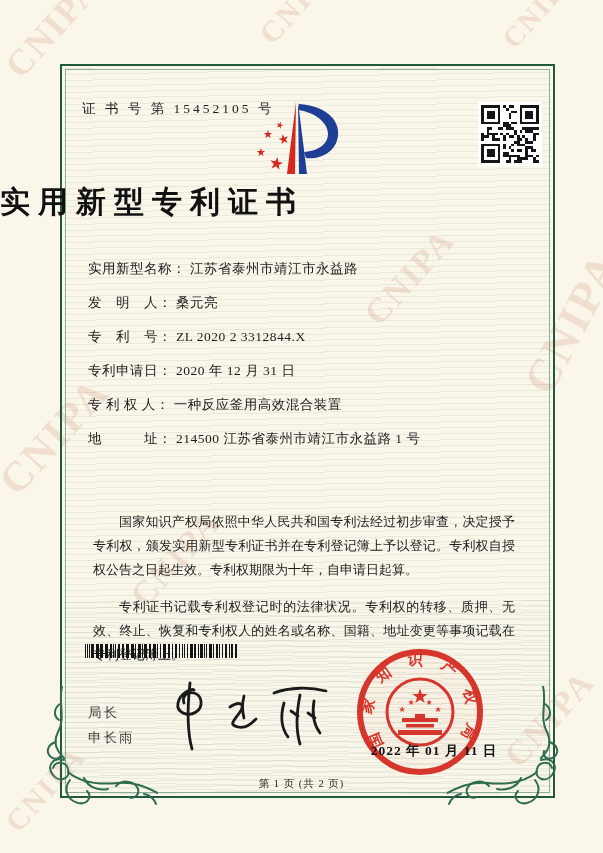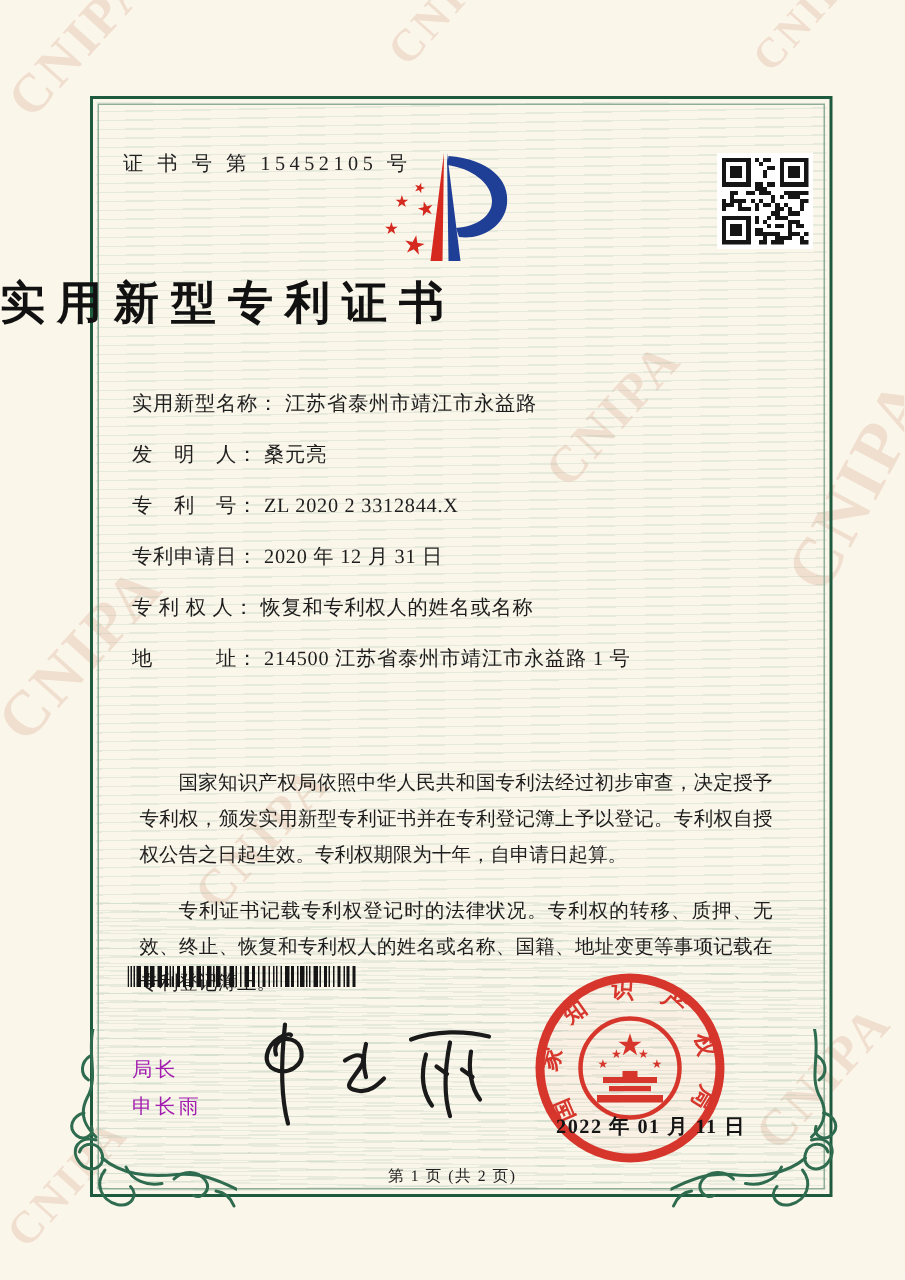--- a/index.html
+++ b/index.html
@@ -66,21 +66,21 @@
     position:absolute;left:80px;top:497px;width:448px;
     font-size:13px;line-height:1.85;text-align:justify;color:#1d1d1d;
   }
   .law p{margin:13px;text-indent:2em;font-family:Liberation Serif, serif;}
   
   .barcode{position:absolute;left:85px;top:644px;width:154px;height:14px;}
   
   .officer{
     position:absolute;left:88px;top:700px;
     font-family:"Liberation Sans","DejaVu Sans",sans-serif;
-    font-size:13.5px;letter-spacing:2px;color:#a21caf;line-height:25px;
+    font-size:13.5px;letter-spacing:2px;color:#404040;line-height:25px;
   }
   .signature{position:absolute;left:142px;top:678px;}
   
   .seal{position:absolute;left:352px;top:644px;opacity:0.93;}
   .seal-date{
     position:absolute;left:366px;top:742px;width:136px;text-align:center;
     font-size:13.5px;letter-spacing:1px;color:#151515;font-weight:600;
   }
   
   .page-info{
@@ -285,21 +285,21 @@
     <div class="frow">
       <span class="lab">发　明　人：</span><span>桑元亮</span>
     </div>
     <div class="frow">
       <span class="lab">专　利　号：</span><span>ZL 2020 2 3312844.X</span>
     </div>
     <div class="frow">
       <span class="lab">专利申请日：</span><span>2020 年 12 月 31 日</span>
     </div>
     <div class="frow">
-      <span class="lab">专 利 权 人：</span><span>恢复和专利权人的姓名或名称</span>
+      <span class="lab">专 利 权 人：</span><span>一种反应釜用高效混合装置</span>
     </div>
     <div class="frow">
       <span class="lab">地　　　址：</span><span>214500 江苏省泰州市靖江市永益路 1 号</span>
     </div>
   </div>
 
   <div class="law">
     <p>国家知识产权局依照中华人民共和国专利法经过初步审查，决定授予专利权，颁发实用新型专利证书并在专利登记簿上予以登记。专利权自授权公告之日起生效。专利权期限为十年，自申请日起算。</p>
     <p>专利证书记载专利权登记时的法律状况。专利权的转移、质押、无效、终止、恢复和专利权人的姓名或名称、国籍、地址变更等事项记载在专利登记簿上。</p>
   </div>

